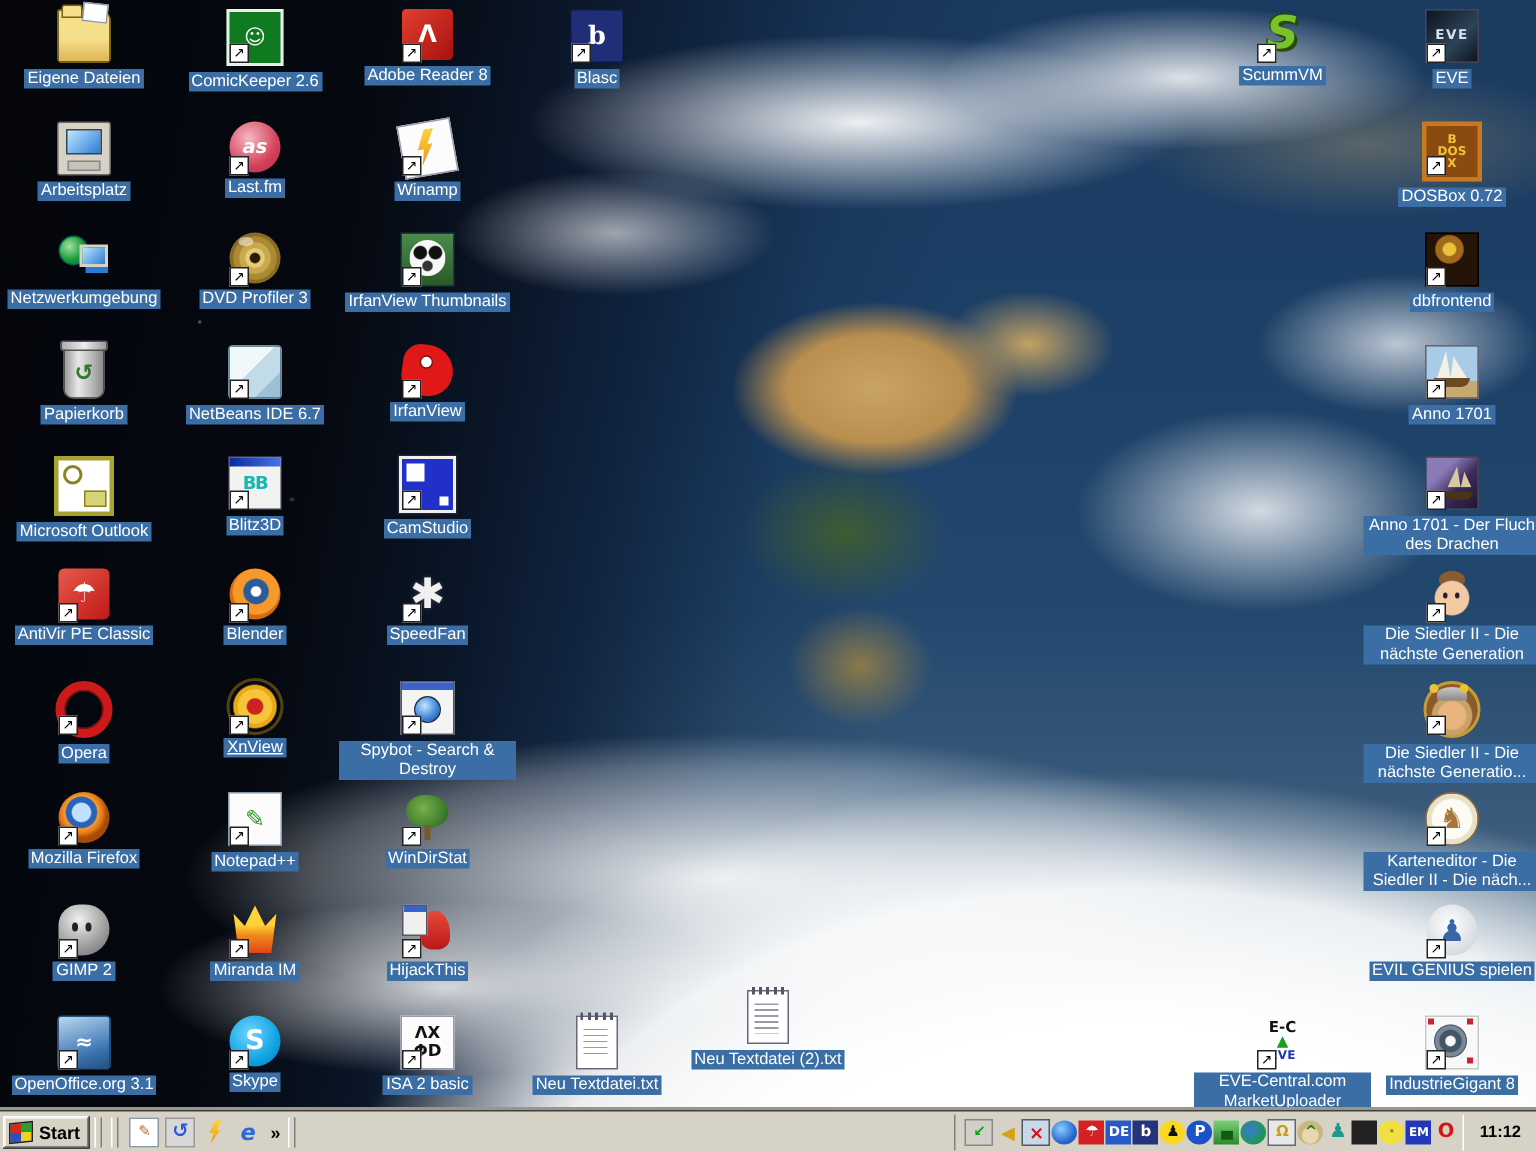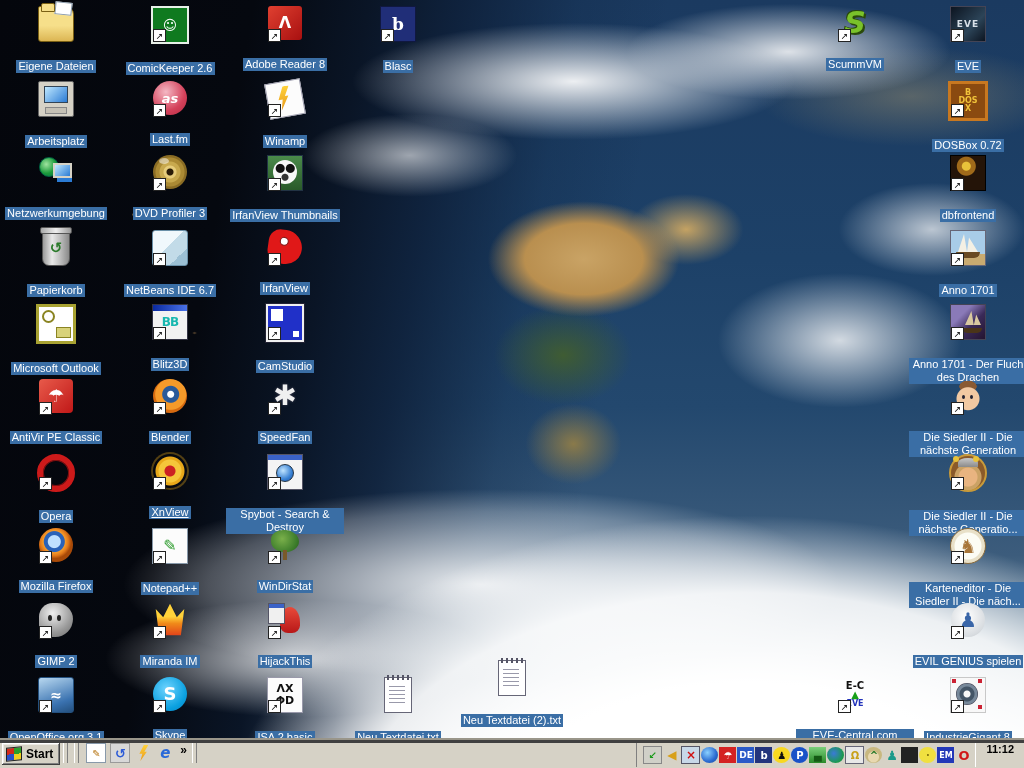--- a/index.html
+++ b/index.html
@@ -27,21 +27,21 @@
       radial-gradient(6% 7% at 56% 60%, #8a7a4a 0%, rgba(138,122,74,0) 78%),
       radial-gradient(20% 9% at 89% 13%, rgba(150,140,110,.5), rgba(0,0,0,0) 75%),
       linear-gradient(100deg, #04060c 0%, #05080f 22%, #0a1526 32%, rgba(13,30,55,.85) 40%, rgba(16,40,70,.3) 50%, rgba(0,0,0,0) 58%),
       linear-gradient(180deg, #1b3a60 0%, #1d4168 35%, #23486e 55%, #3c5c7c 75%, #7d97ab 88%, #d7e2e8 100%);
   }
 
   
   .cell{position:absolute;width:118px;display:flex;flex-direction:column;align-items:center;cursor:default;}
   .art{width:34px;height:34px;display:flex;align-items:center;justify-content:center;position:relative;
        font-family:"DejaVu Sans",sans-serif;font-weight:bold;white-space:pre-line;text-align:center;line-height:1;}
-  .label{margin-top:18px;background:#3A6EA5;color:#fff;font-size:11px;line-height:13px;
+  .label{margin-top:4px;background:#3A6EA5;color:#fff;font-size:11px;line-height:13px;
          padding:0 2px;text-align:center;max-width:114px;font-family:"Liberation Sans",sans-serif;}
   .sc{position:absolute;left:42px;top:23px;width:11px;height:11px;background:#fff;border:1px solid #222;
       display:flex;align-items:center;justify-content:center;font:9px "DejaVu Sans",sans-serif;color:#000;z-index:3;}
 
   .i-folder{background:linear-gradient(180deg,#f6df8a 0 55%,#dcb654);border:1px solid #7a6014;border-radius:2px 8px 3px 3px;}
   .i-folder::before{content:"";position:absolute;top:-5px;right:1px;width:15px;height:11px;background:#fff;border:1px solid #8899aa;transform:rotate(6deg);}
   .i-folder::after{content:"";position:absolute;top:-4px;left:2px;width:12px;height:7px;background:#f6df8a;border:1px solid #7a6014;border-radius:2px 2px 0 0;}
   .i-computer{background:#d6d2c6;border:1px solid #666;border-radius:2px;}
   .i-computer::before{content:"";position:absolute;left:5px;right:5px;top:4px;height:15px;background:linear-gradient(135deg,#bfe8ff,#2b7bd4);border:1px solid #334455;}
   .i-computer::after{content:"";position:absolute;left:6px;right:6px;bottom:2px;height:5px;background:#c6c2b6;border:1px solid #888;}
@@ -113,21 +113,21 @@
   .i-evilgenius{border-radius:50%;background:radial-gradient(circle at 45% 40%,#ffffff,#d8dce0 70%,#b8bcc0);color:#3a66a8;font-size:20px;}
   .i-evecentral{flex-direction:column;color:#18a018;font-size:10px;line-height:9px;}
   .i-evecentral::before{content:"E-C";color:#111;font-size:10px;font-weight:bold;}
   .i-evecentral::after{content:"EVE";color:#2233bb;font-size:8px;}
   .i-industriegigant{background:#f8f8f8;border:1px solid #c8c8c8;}
   .i-industriegigant::before{content:"";position:absolute;left:5px;top:5px;width:22px;height:22px;border-radius:50%;background:radial-gradient(circle,#f8f8f8 0 3px,#445566 4px 7px,#778899 8px 10px,#334 11px);}
   .i-industriegigant::after{content:"";position:absolute;left:1px;top:1px;width:4px;height:4px;background:#cc2233;box-shadow:26px 0 0 #cc2233,0 26px 0 #cc2233,26px 26px 0 #cc2233;}
 
   
   #taskbar{position:absolute;left:0;bottom:0;width:1024px;height:28px;background:#d6d2c6;
-           border-top:3px solid #404040;box-shadow:0 -2px 0 #9a968a;display:flex;align-items:flex-start;padding:0 2px;box-sizing:border-box;}
+           border-top:1px solid #404040;box-shadow:0 -2px 0 #9a968a;display:flex;align-items:center;padding:0 2px;box-sizing:border-box;}
   #startbtn{height:22px;padding:0 7px 0 4px;display:flex;align-items:center;gap:4px;background:#d6d2c6;
             box-shadow:inset -1px -1px 0 #404040, inset 1px 1px 0 #fff, inset -2px -2px 0 #808080, inset 2px 2px 0 #eceae4;
             font-weight:bold;font-size:12px;color:#000;cursor:pointer;}
   .flag{width:14px;height:12px;background:conic-gradient(#2aa02a 0 25%,#f0d020 0 50%,#2a50c8 0 75%,#d42a1a 0);
         transform:skewY(-6deg);border:1px solid #222;}
   .grip{width:3px;height:20px;border-left:1px solid #fff;border-right:1px solid #808080;margin:0 3px;}
   #quicklaunch{display:flex;align-items:center;gap:4px;padding:0 4px;}
   .qico{width:18px;height:18px;display:flex;align-items:center;justify-content:center;
         font-family:"DejaVu Sans",sans-serif;font-weight:bold;cursor:pointer;position:relative;}
   .ql-winamp::before{content:"";position:absolute;left:4px;top:1px;width:10px;height:16px;background:linear-gradient(180deg,#ffd23a,#e8981a);clip-path:polygon(55% 0,100% 0,60% 42%,85% 42%,20% 100%,40% 55%,10% 55%);}

